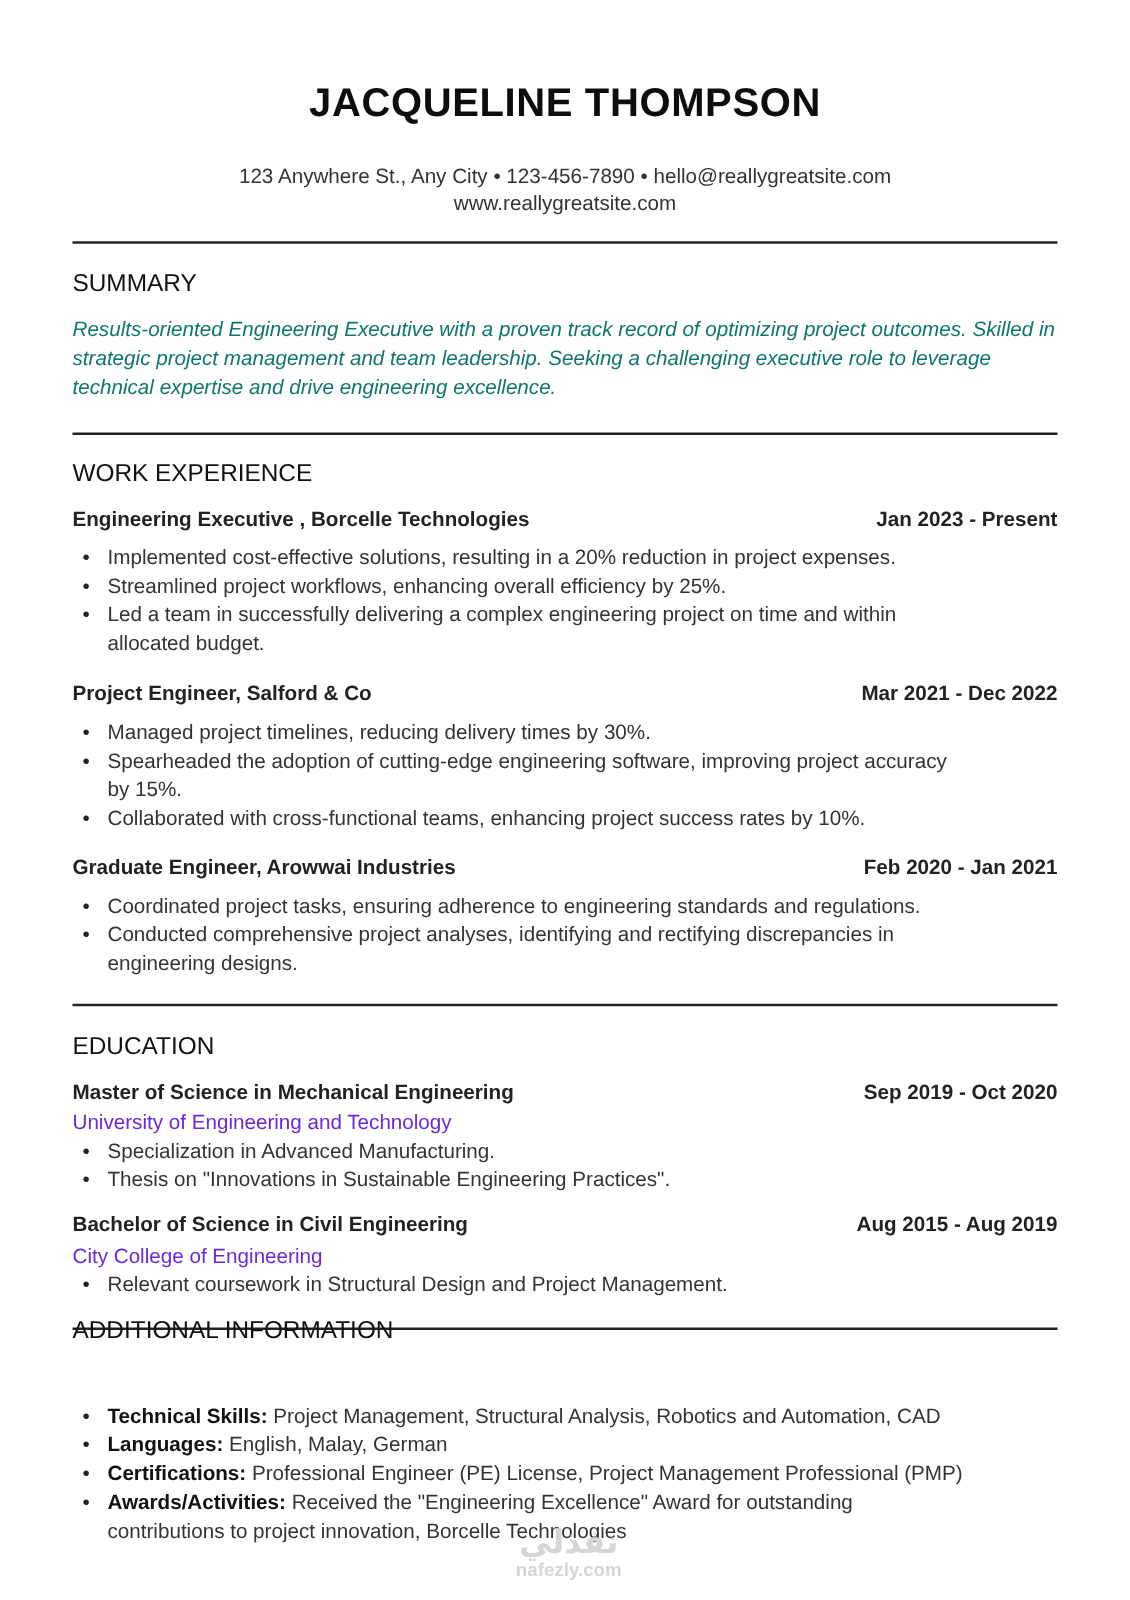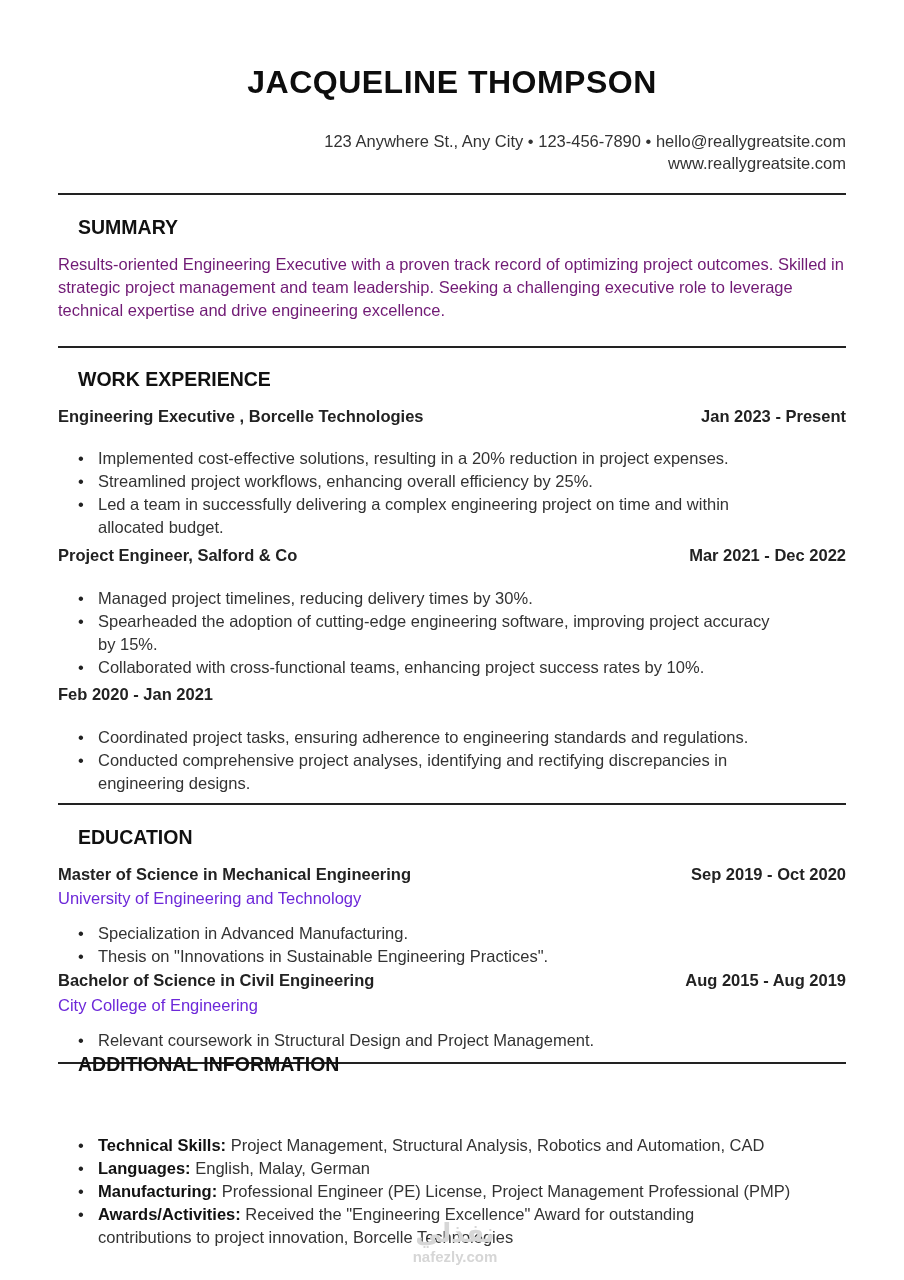--- a/index.html
+++ b/index.html
@@ -9,36 +9,36 @@
       color: #2b2b2b;
     }
     .page { position: absolute; left: 58px; top: 0; width: 788px; }
     .name {
       position: absolute; left: 0; width: 788px; top: 64px;
       text-align: center; font-weight: bold; font-size: 32px; color: #0d0d0d;
       letter-spacing: 0.5px;
     }
     .contact {
       position: absolute; left: 0; width: 788px; top: 130px;
-      text-align: right; font-size: 16.5px; line-height: 22px; color: #333;
+      text-align: center; font-size: 16.5px; line-height: 22px; color: #333;
     }
     .rule { position: absolute; left: 0; width: 788px; height: 1.5px; background: #222; }
     .section-title {
-      position: absolute; left: 0; font-weight: bold; font-size: 19.5px; color: #111; margin-left: 20px;
+      position: absolute; left: 0; font-weight: normal; font-size: 19.5px; color: #111;
     }
     .para {
-      position: absolute; left: 0; width: 790px; font-size: 16.5px; line-height: 23px; color: #701a75;
+      position: absolute; left: 0; width: 790px; font-size: 16.5px; line-height: 23px; color: #0f766e; font-style: italic;
     }
     .entry-head {
       position: absolute; left: 0; width: 788px; display: flex; justify-content: space-between;
       font-size: 16.5px; font-weight: bold; color: #222;
     }
     .subline { position: absolute; left: 0; font-size: 16.5px; color: #6d28d9; }
     ul.bullets {
-      position: absolute; left: 0; width: 760px; margin: 12px; padding: 0 0 0 28px;
+      position: absolute; left: 0; width: 760px; margin: 0; padding: 0 0 0 28px;
       list-style: none; font-size: 16.5px; line-height: 23px; color: #333;
     }
     ul.bullets li { position: relative; }
     ul.bullets li::before {
       content: "\2022"; position: absolute; left: -20px; color: #222;
     }
     ul.bullets b { color: #111; }
     .watermark {
       position: absolute; left: 390px; top: 1218px; width: 130px; text-align: center;
       color: #d6d6d6; font-size: 15px; font-weight: bold;
@@ -78,20 +78,21 @@
     <span>Project Engineer, Salford &amp; Co</span>
     <span>Mar 2021 - Dec 2022</span>
   </div>
   <ul class="bullets" style="top:575px">
     <li>Managed project timelines, reducing delivery times by 30%.</li>
     <li style="width:680px">Spearheaded the adoption of cutting-edge engineering software, improving project accuracy by 15%.</li>
     <li>Collaborated with cross-functional teams, enhancing project success rates by 10%.</li>
   </ul>
 
   <div class="entry-head" style="top:685px">
+    <span>Graduate Engineer, Arowwai Industries</span>
     <span>Feb 2020 - Jan 2021</span>
   </div>
   <ul class="bullets" style="top:714px">
     <li>Coordinated project tasks, ensuring adherence to engineering standards and regulations.</li>
     <li style="width:700px">Conducted comprehensive project analyses, identifying and rectifying discrepancies in engineering designs.</li>
   </ul>
 
   <div class="rule" style="top:803px"></div>
 
   <div class="section-title" style="top:826px">EDUCATION</div>
@@ -114,21 +115,21 @@
   <ul class="bullets" style="top:1017px">
     <li>Relevant coursework in Structural Design and Project Management.</li>
   </ul>
 
   <div class="rule" style="top:1062px"></div>
 
   <div class="section-title" style="top:1053px">ADDITIONAL INFORMATION</div>
   <ul class="bullets" style="top:1122px">
     <li><b>Technical Skills:</b><span> Project Management, Structural Analysis, Robotics and Automation, CAD</span></li>
     <li><b>Languages:</b><span> English, Malay, German</span></li>
-    <li><b>Manufacturing:</b><span> Professional Engineer (PE) License, Project Management Professional (PMP)</span></li>
+    <li><b>Certifications:</b><span> Professional Engineer (PE) License, Project Management Professional (PMP)</span></li>
     <li style="width:690px"><b>Awards/Activities:</b><span> Received the "Engineering Excellence" Award for outstanding contributions to project innovation, Borcelle Technologies</span></li>
   </ul>
 </div>
 
 <div class="watermark">
   <span class="ar">نفذلي</span>
   <span>nafezly.com</span>
 </div>
 
 </body></html>

